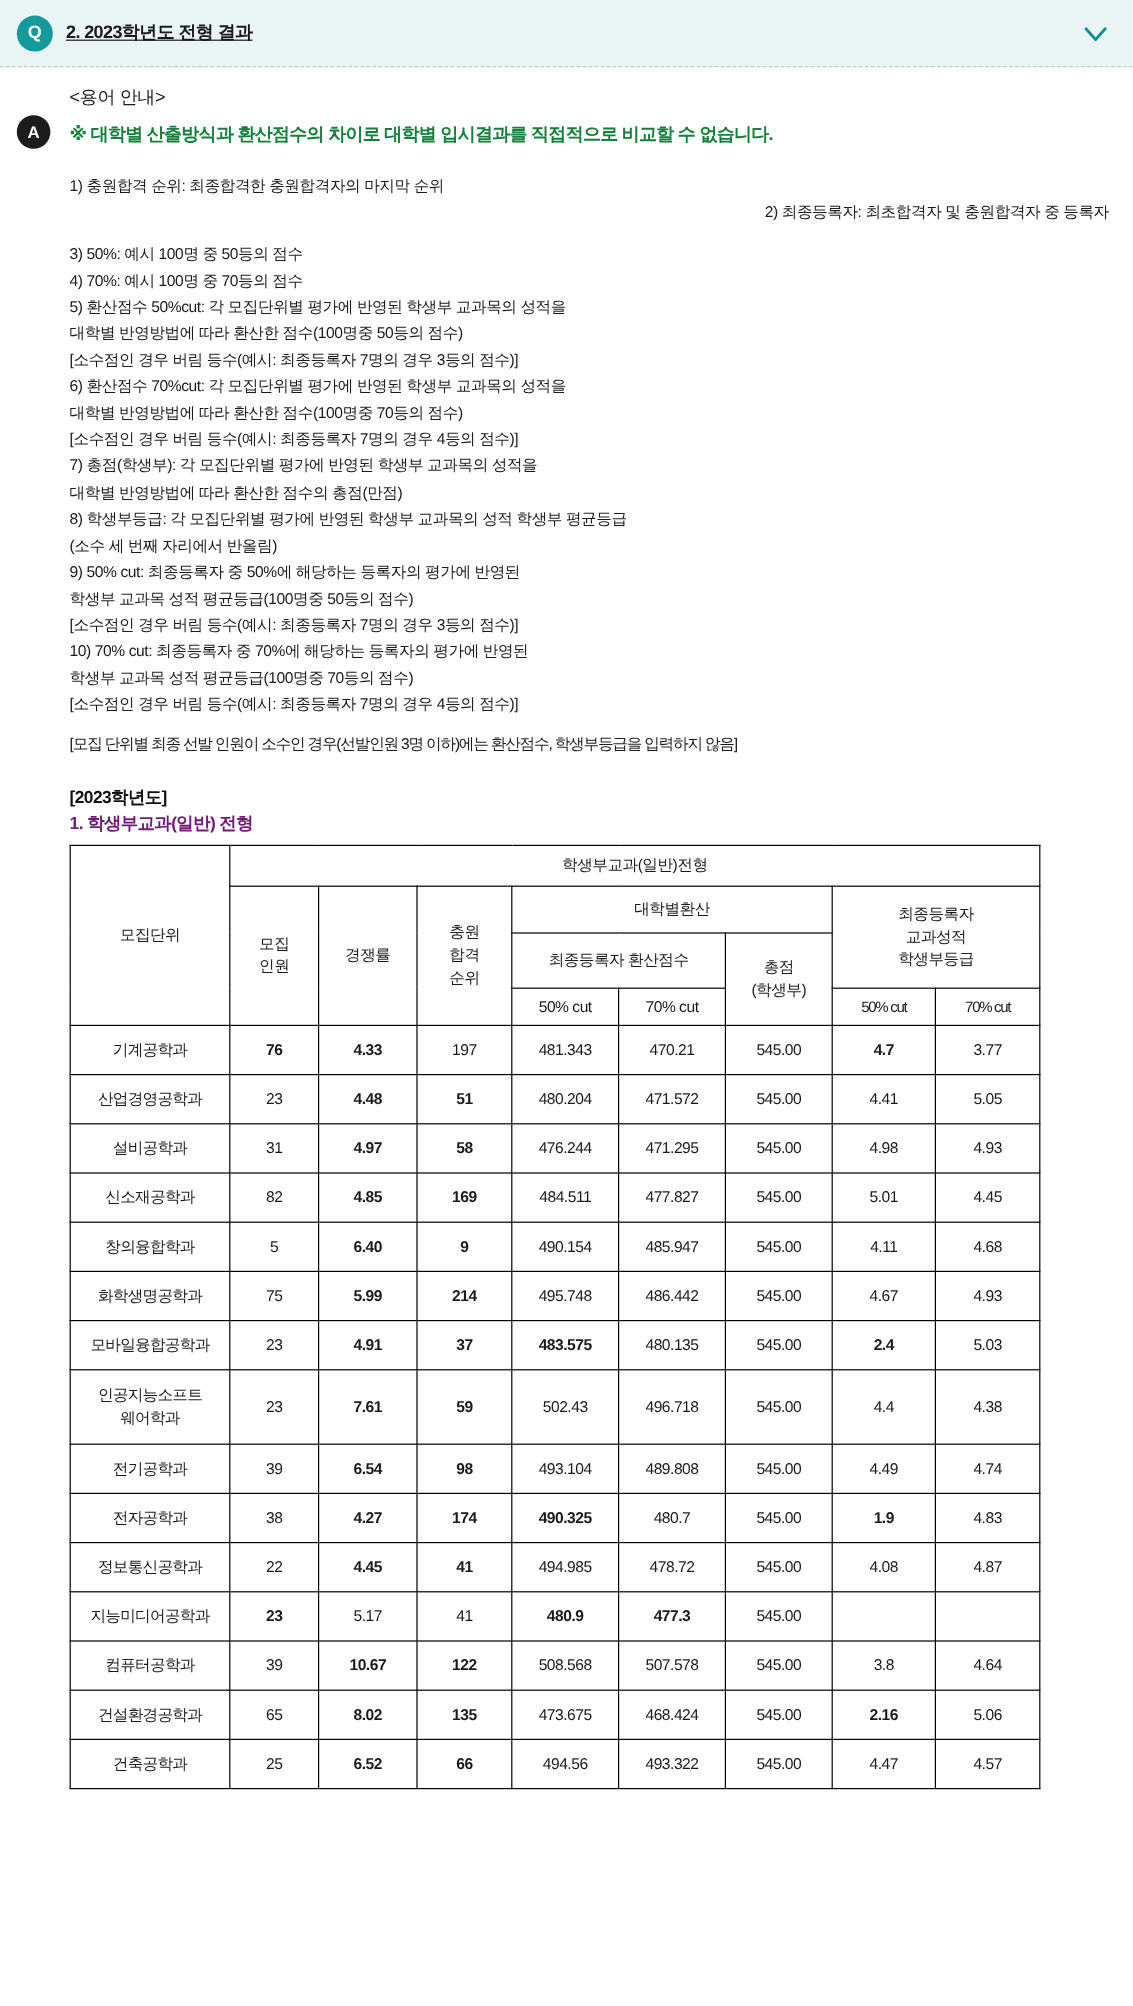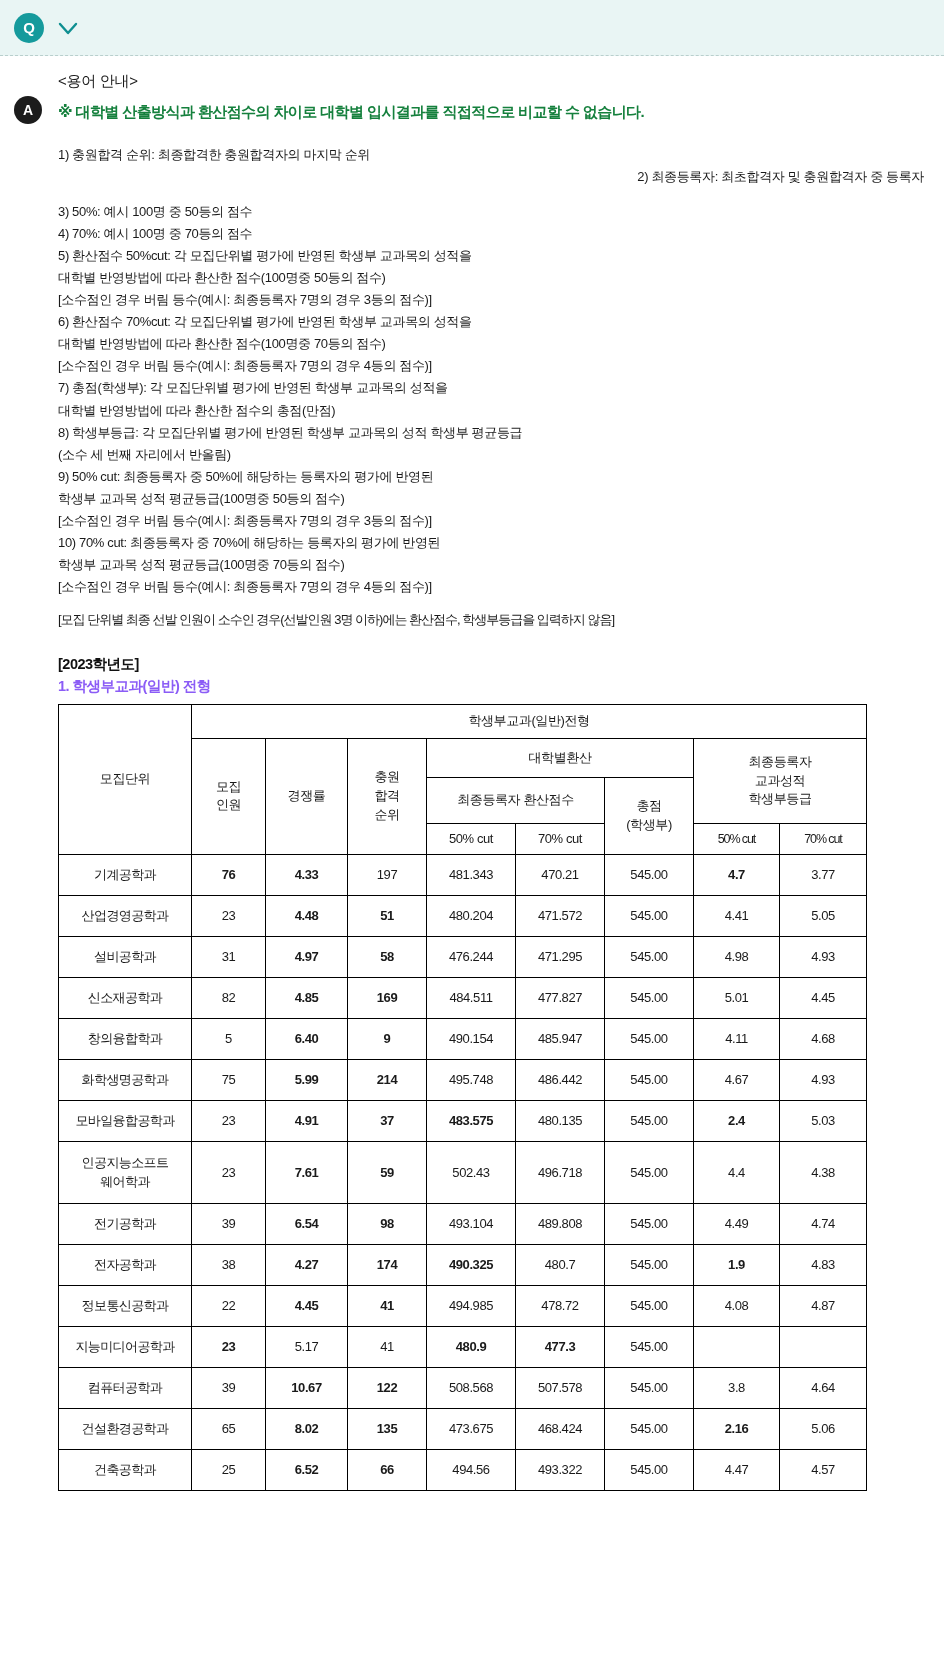--- a/index.html
+++ b/index.html
@@ -106,21 +106,21 @@
   .year-label {
     font-size: 14.5px;
     font-weight: bold;
     color: #111;
     letter-spacing: -0.5px;
     margin: 0 0 3px 0;
   }
   .section-label {
     font-size: 14.5px;
     font-weight: bold;
-    color: #8b5cf6;
+    color: #701a75;
     letter-spacing: -0.5px;
     margin: 0 0 8px 0;
   }
 
   
   table.results {
     border-collapse: collapse;
     width: 808px;
     table-layout: fixed;
     background: #ffffff;
@@ -150,20 +150,21 @@
   table.results td.b { font-weight: bold; }
   .hdr-stack { display: block; }
 </style>
 </head>
 <body>
 
 <div id="page">
 
   <div class="faq-header">
     <div class="badge-q">Q</div>
+    <div class="faq-title">2. 2023학년도 전형 결과</div>
     <div class="chevron">
       <svg width="24" height="24" viewBox="0 0 24 24" aria-hidden="true">
         <path d="M4 8 L12 17 L20 8" fill="none" stroke="#0f8f91" stroke-width="2.4" stroke-linecap="round" stroke-linejoin="round"></path>
       </svg>
     </div>
   </div>
 
   <div class="faq-body">
     <div class="badge-a">A</div>
 

